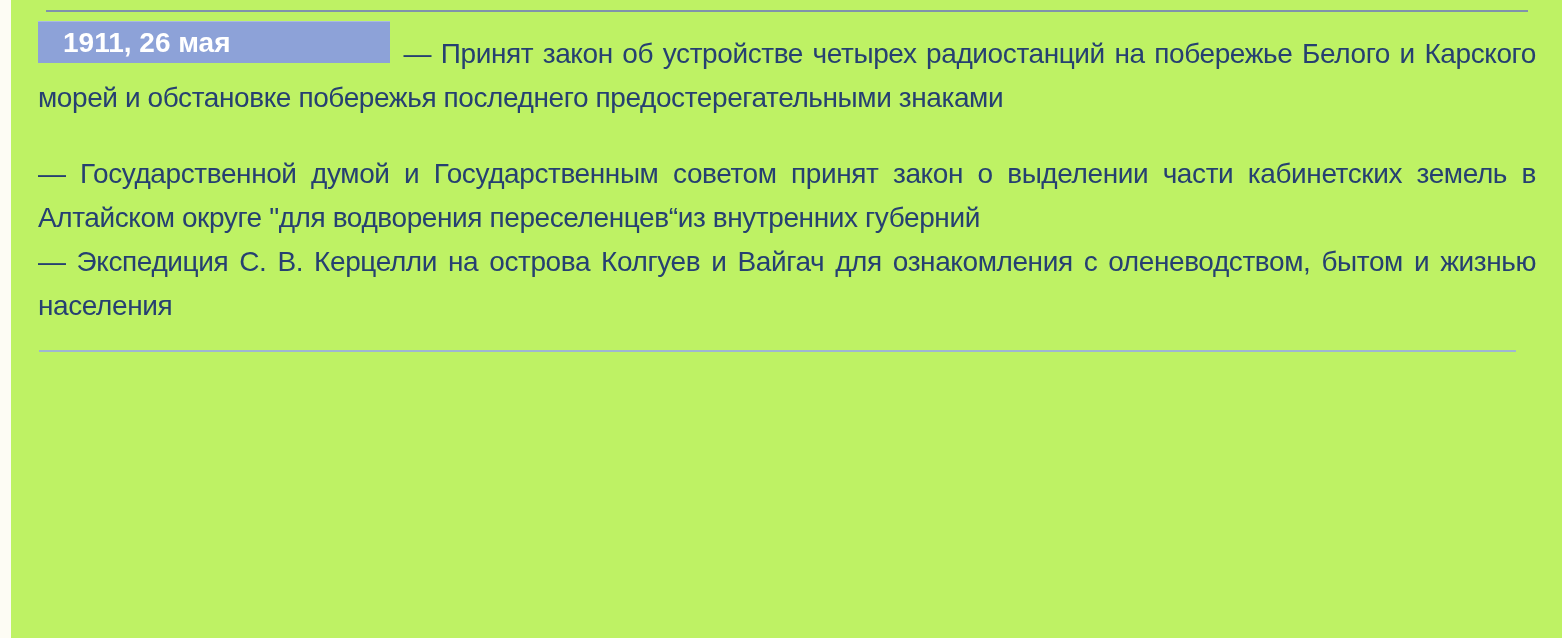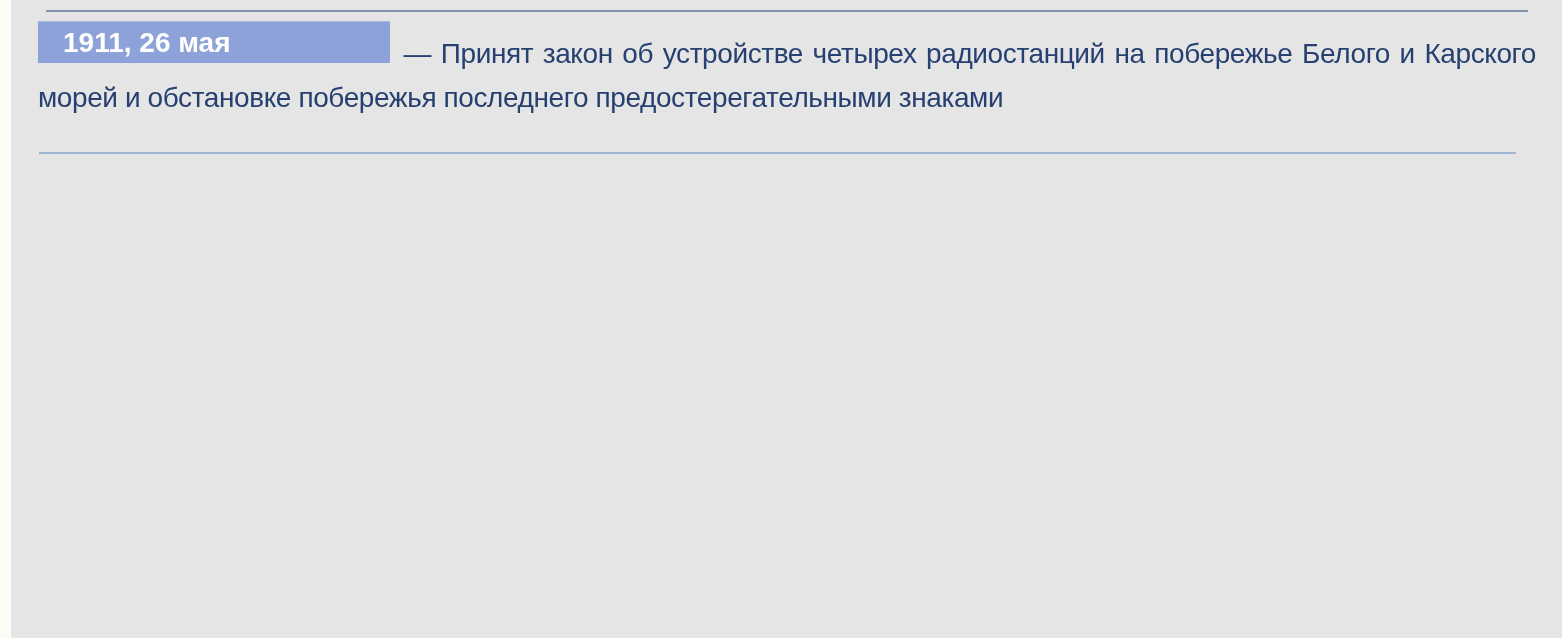--- a/index.html
+++ b/index.html
@@ -17,21 +17,21 @@
   .left-margin {
     position: absolute;
     left: 0; top: 0;
     width: 11px; height: 638px;
     background: #fdfcf4;
   }
   .content {
     position: absolute;
     left: 11px; top: 0;
     width: 1551px; height: 638px;
-    background: #e5e5e5;
+    background: #bef264;
     padding: 8px 26px 0 27px;
   }
   .top-rule {
     height: 2px;
     background: #8093ab;
     margin: 2px 8px 9px 8px;
     border: none;
   }
   .bottom-rule {
     height: 2px;
@@ -80,18 +80,20 @@
   <div class="left-margin"></div>
   <div class="content">
 
     <div class="top-rule"></div>
 
     <div class="entry entry-first">
       <p class="para"><span class="badge">1911, 26 мая</span> <span>— Принят закон об устройстве четырех радиостанций на побережье Белого и Карского морей и обстановке побережья последнего предостерегательными знаками</span></p>
     </div>
 
     <div class="entry">
+      <p class="para"><span>— Государственной думой и Государственным советом принят закон о выделении части кабинетских земель в Алтайском округе "для водворения переселенцев“из внутренних губерний</span></p>
+      <p class="para"><span>— Экспедиция С. В. Керцелли на острова Колгуев и Вайгач для ознакомления с оленеводством, бытом и жизнью населения</span></p>
     </div>
 
     <div class="bottom-rule"></div>
 
   </div>
 </div>
 
 </body></html>

